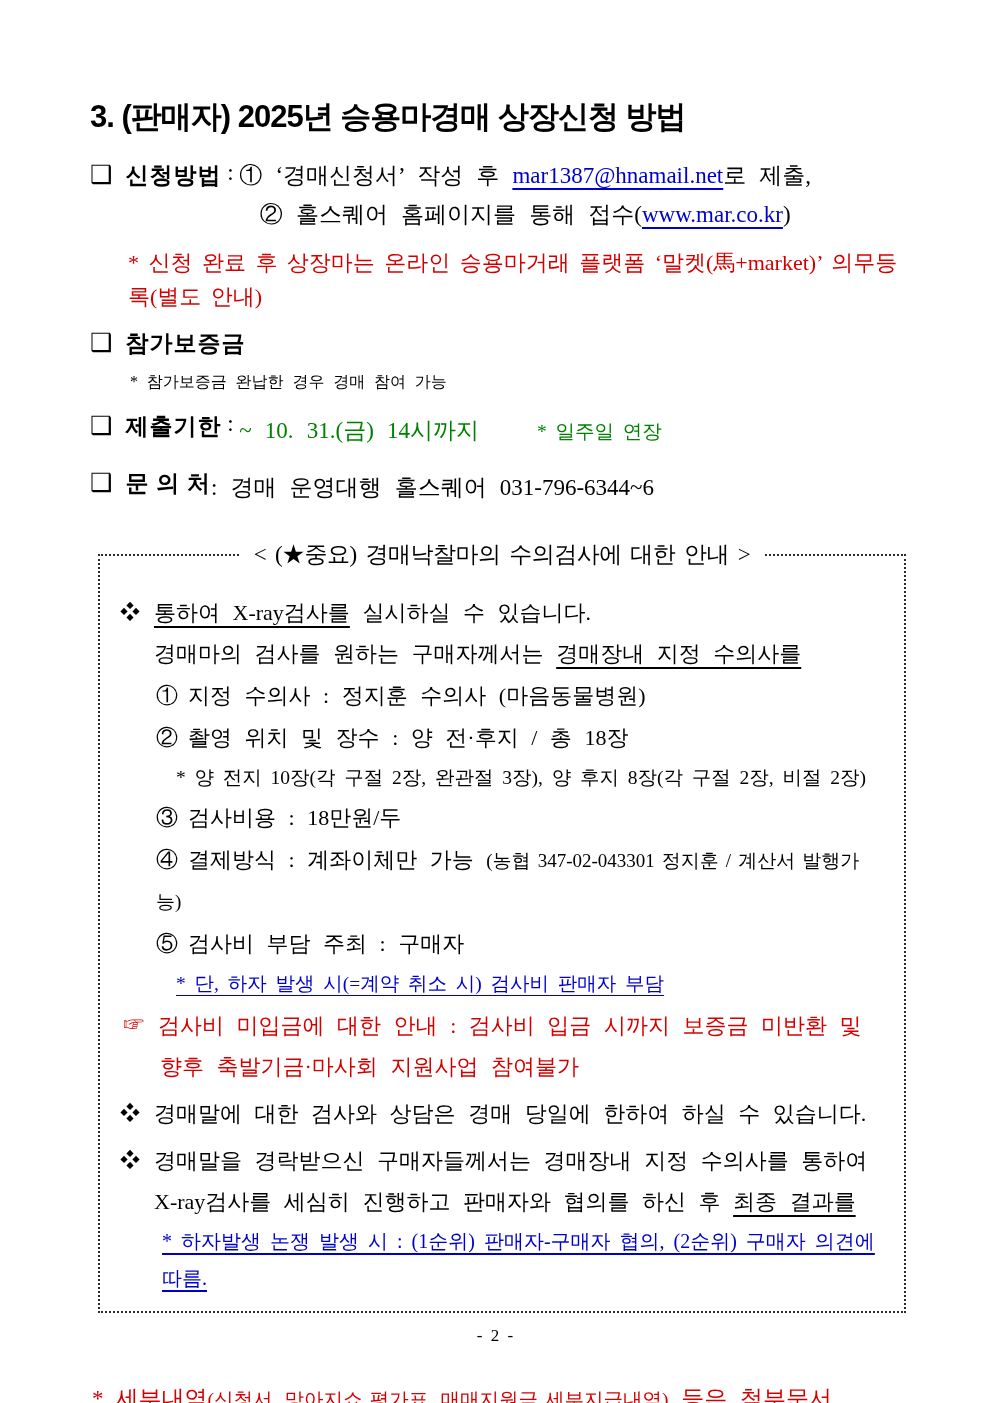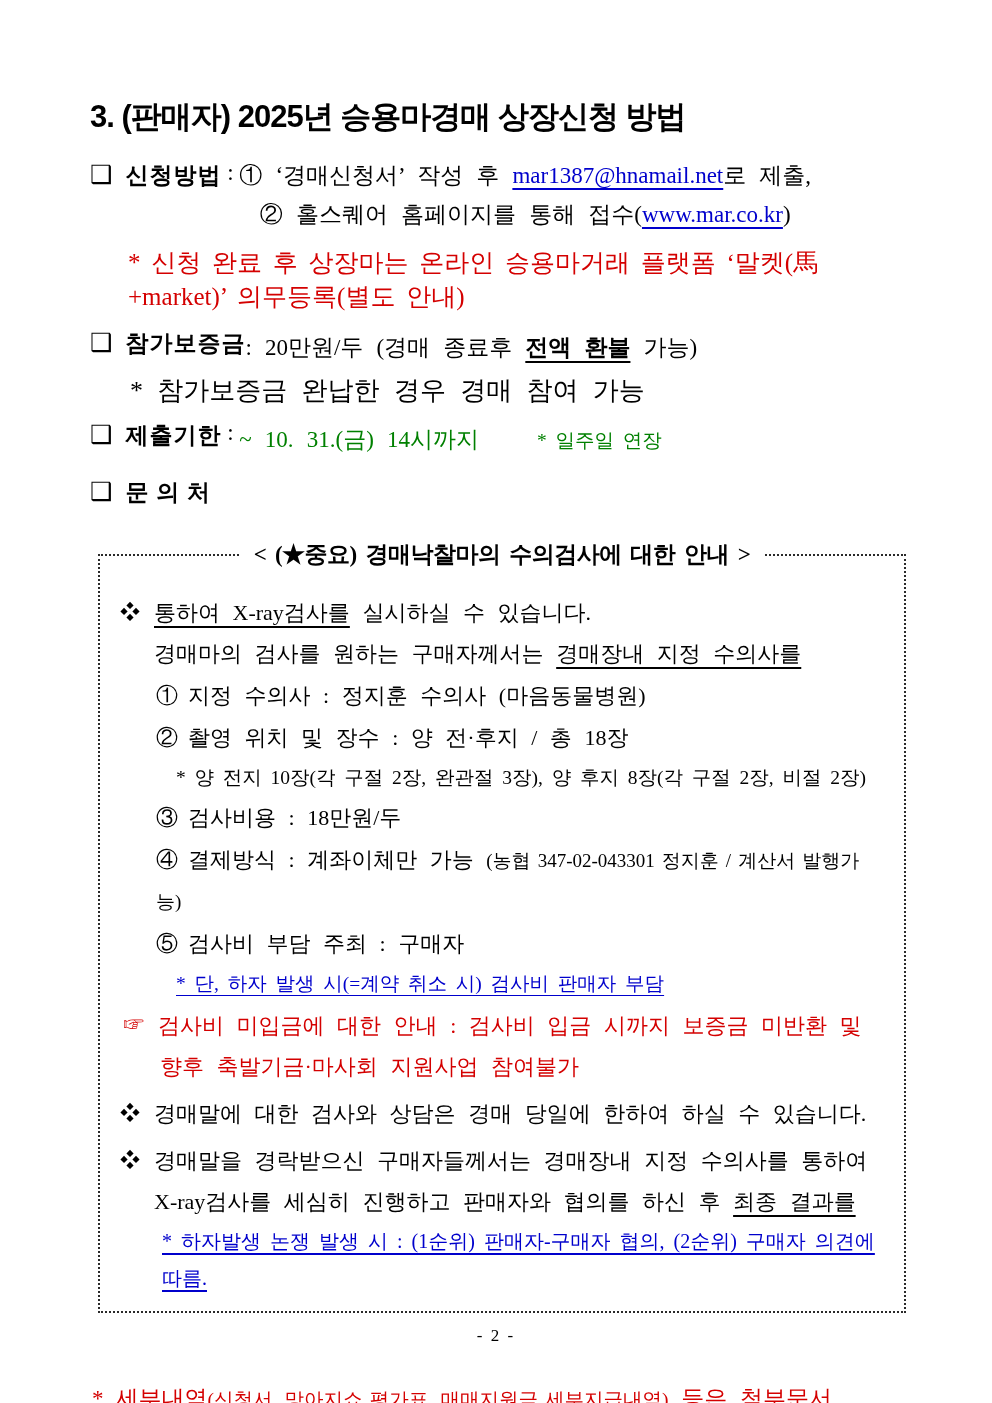--- a/index.html
+++ b/index.html
@@ -20,42 +20,42 @@
   
   .bullet{display:flex;align-items:flex-start;font-size:23px;margin-top:22px;}
   .chk{font-size:25px;line-height:30px;margin-right:13px;flex:0 0 auto;}
   .blabel{font-weight:bold;letter-spacing:1px;white-space:nowrap;}
   .bsep{white-space:pre;}
   .bbody{word-spacing:0.32em;}
   .bline{line-height:46px;margin-top:-7px;text-align:center;}
   .bline2{line-height:40px;}
   .link{color:#0000cc;text-decoration:underline;text-underline-offset:5px;cursor:pointer;}
   .note-red{
-    color:#d40000;font-size:25px;line-height:34px;
+    color:#d40000;font-size:22px;line-height:34px;
     margin:8px 0 0 38px;word-spacing:0.18em;
   }
   .note-black{
-    font-size:26px;line-height:34px;margin:6px 0 0 40px;word-spacing:0.3em;
+    font-size:16px;line-height:34px;margin:6px 0 0 40px;word-spacing:0.3em;
   }
   .emph-u{font-weight:bold;text-decoration:underline;text-underline-offset:6px;}
   .green{color:#008000;}
   .green-note{color:#008000;font-size:19.5px;margin-left:58px;word-spacing:0.2em;}
 
   
   .notice-box{
     margin:46px 0 0 8px;width:778px;
     border:2px dotted #2a2a2a;
     position:relative;
     padding:30px 12px 14px 14px;
     font-size:22px;
   }
   .notice-title{
     position:absolute;top:-17px;left:50%;transform:translateX(-50%);
     background:#ffffff;padding:0 14px;
-    font-weight:bold;font-size:23px;white-space:nowrap;
+    font-weight:normal;font-size:23px;white-space:nowrap;
     letter-spacing:-0.5px;word-spacing:0.15em;
   }
   .npara{display:flex;align-items:flex-start;margin-top:6px;}
   .dia{flex:0 0 auto;font-size:20px;line-height:40px;margin:0 14px 0 6px;}
   .ntext{word-spacing:0.32em;line-height:41px;}
   .u{text-decoration:underline;text-underline-offset:6px;}
   .nitem{margin:2px 15px 0 42px;line-height:40px;word-spacing:0.32em;}
   .nnum{margin-right:10px;}
   .nsmall{font-size:19px;word-spacing:0.12em;}
   .subnote{
@@ -102,39 +102,37 @@
           <span>② 홀스퀘어 홈페이지를 통해 접수(</span><span class="link">www.mar.co.kr</span><span>)</span>
         </div>
       </div>
     </div>
 
     <div class="note-red">* 신청 완료 후 상장마는 온라인 승용마거래 플랫폼 ‘말켓(馬+market)’ 의무등록(별도 안내)</div>
 
     <div class="bullet" style="margin-top:14px;">
       <span class="chk">❑</span>
       <span class="blabel">참가보증금</span>
-      <div class="bbody bline2">
-        <span> : 20만원/두 (경매 종료후 </span><span class="emph-u">전액 환불</span><span> 가능)</span>
-      </div>
     </div>
 
     <div class="note-black">* 참가보증금 완납한 경우 경매 참여 가능</div>
 
     <div class="bullet" style="margin-top:12px;">
       <span class="chk">❑</span>
       <span class="blabel">제출기한</span>
       <span class="bsep"> : </span>
       <div class="bbody bline2">
         <span class="green">~ 10. 31.(금) 14시까지</span><span class="green-note">* 일주일 연장</span>
       </div>
     </div>
 
     <div class="bullet" style="margin-top:16px;">
       <span class="chk">❑</span>
       <span class="blabel">문 의 처</span>
+      <div class="bbody bline2"> : 경매 운영대행 홀스퀘어 031-796-6344~6</div>
     </div>
 
     <div class="notice-box">
       <div class="notice-title">&lt; (★중요) 경매낙찰마의 수의검사에 대한 안내 &gt;</div>
 
       <div class="npara">
         <span class="dia">❖</span>
         <div class="ntext">
           <div><span class="u">통하여 X-ray검사를</span><span> 실시하실 수 있습니다.</span></div>
           <div><span>경매마의 검사를 원하는 구매자께서는 </span><span class="u">경매장내 지정 수의사를</span></div>

